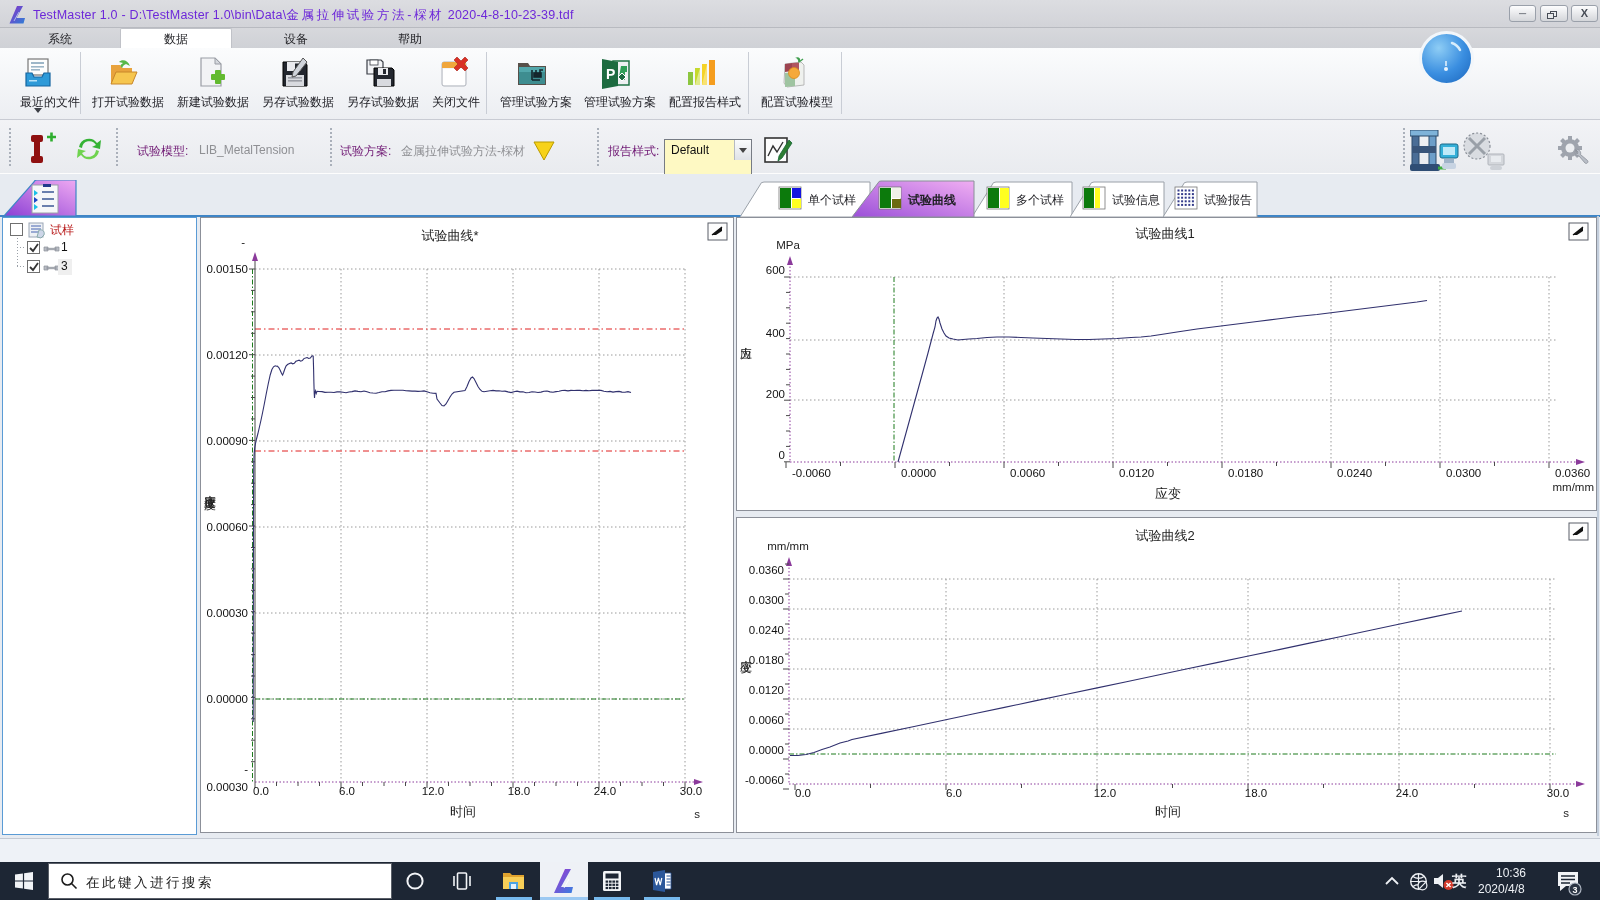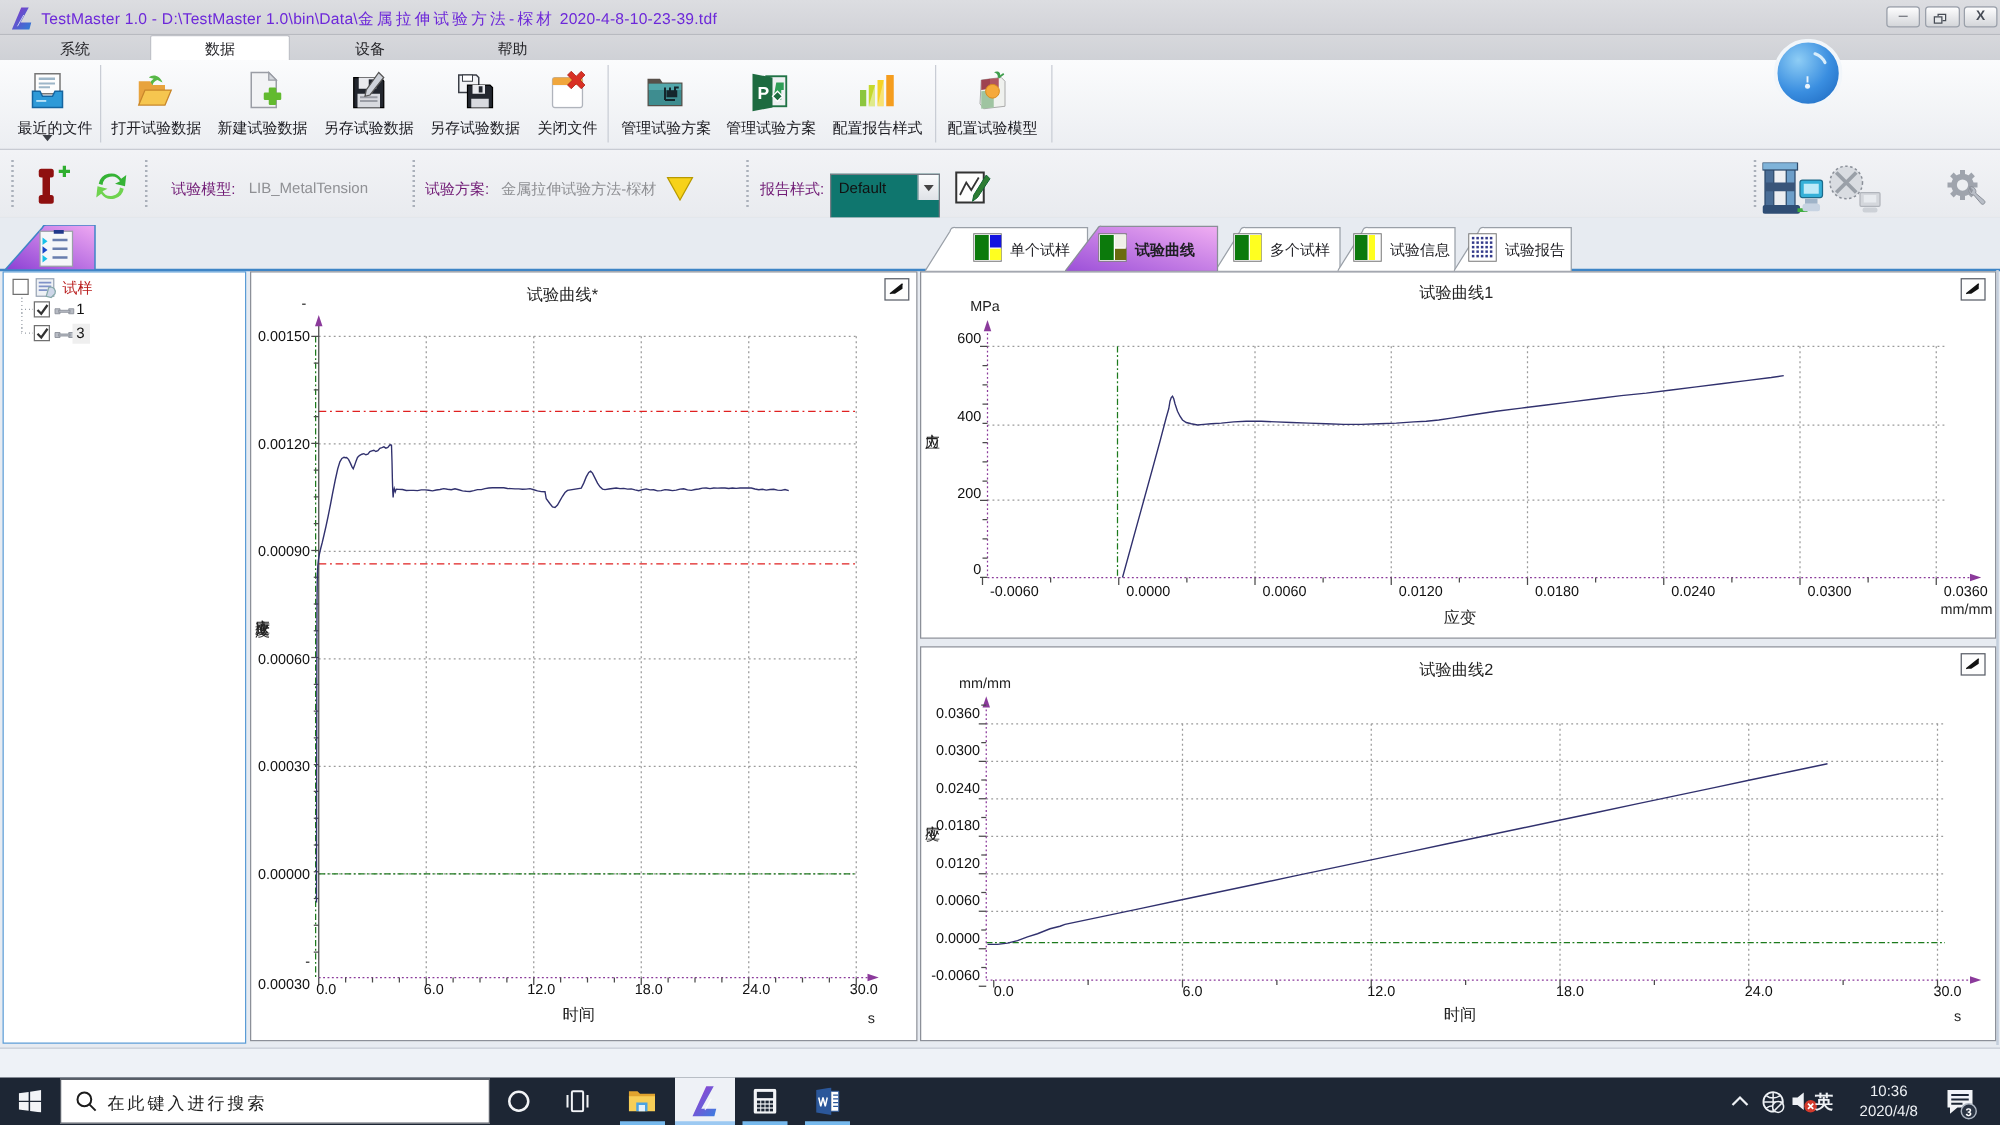--- a/index.html
+++ b/index.html
@@ -8,21 +8,21 @@
 #titlebar{left:0;top:0;width:1600px;height:28px;background:linear-gradient(#dcdde1,#d2d3d8);border-bottom:1px solid #b8bac0}
 #titletxt{left:33px;top:7px;font-size:12.5px;font-weight:normal;color:#6d28d9;letter-spacing:.2px}
 .winbtn{top:5px;width:27px;height:17px;background:linear-gradient(#fdfdfe,#d4d6da);border:1px solid #9aa0aa;border-radius:3px;color:#474c56;text-align:center;font-size:10px;line-height:15px;font-weight:bold}
 
 #menubar{left:0;top:28px;width:1600px;height:20px;background:linear-gradient(#d7d8dc,#cfd1d6)}
 .menutab{top:31px;font-size:12px;color:#26262a}
 #activetab{left:120px;top:28px;width:112px;height:20px;background:#fff;border:1px solid #c0c2c8;border-bottom:none;border-radius:2px 2px 0 0}
 
 #ribbon{left:0;top:48px;width:1600px;height:72px;background:linear-gradient(#fbfcfd,#eceef2);border-bottom:1px solid #c8cbd3}
 .rsep{top:52px;width:1px;height:62px;background:#c9cdd5}
-.rlabel{font-size:12px;color:#1c1c22;text-align:center;top:94px}
+.rlabel{font-size:12px;color:#1c1c22;text-align:right;top:94px}
 .ricon{top:56px}
 
 #toolbar2{left:0;top:120px;width:1600px;height:54px;background:linear-gradient(#f2f3f6,#e9ebef);border-bottom:1px solid #9aa0ab}
 #toolbar2b{left:0;top:173px;width:1600px;height:1px;background:#fdfdfd}
 .t2lbl{top:143px;font-size:12px;color:#701a75}
 .t2val{top:143px;font-size:12px;color:#8f9094}
 .dotsep{top:128px;width:2px;height:40px;background-image:repeating-linear-gradient(#aab0ba 0 2px,transparent 2px 4px)}
 
 #content{left:0;top:174px;width:1600px;height:664px;background:#e7ebf1}
 .panel{background:#fff;border:1px solid #8c9099}
@@ -173,21 +173,21 @@
  <path d="M24 16 A 10 10 0 0 1 6 20 L2 23 L3 14 L11 16 L7 18 A 7.5 7.5 0 0 0 21 15 Z" fill="#6fd34f"></path>
 </svg>
 <div class="abs t2lbl" style="left:137px">试验模型:</div>
 <div class="abs t2val" style="left:199px">LIB_MetalTension</div>
 <div class="abs t2lbl" style="left:340px">试验方案:</div>
 <div class="abs t2val" style="left:401px">金属拉伸试验方法-棎材</div>
 <svg class="abs" style="left:533px;top:141px" width="22" height="20" viewBox="0 0 22 20">
  <path d="M1 1 L21 1 L11 19 Z" fill="#f7d21a" stroke="#b89a00" stroke-width="1"></path>
 </svg>
 <div class="abs t2lbl" style="left:608px">报告样式:</div>
-<div class="abs" style="left:664px;top:139px;width:88px;height:36px;background:#0f766e;border:1px solid #767b84;font-size:12px;color:#111;padding:3px 0 0 6px">Default</div>
+<div class="abs" style="left:664px;top:139px;width:88px;height:36px;background:#fef9c3;border:1px solid #767b84;font-size:12px;color:#111;padding:3px 0 0 6px">Default</div>
 <div class="abs" style="left:734px;top:140px;width:17px;height:20px;background:linear-gradient(#fafbfc,#dfe2e7);border-left:1px solid #b6bac2"></div>
 <div class="abs" style="left:739px;top:148px;width:0;height:0;border:4px solid transparent;border-top:5px solid #444"></div>
 <svg class="abs" style="left:763px;top:134px" width="30" height="32" viewBox="0 0 30 32">
  <rect x="2" y="4" width="22" height="24" fill="#fdfdfd" stroke="#333" stroke-width="1.6"></rect>
  <path d="M5 22 L10 12 L14 18 L20 8" stroke="#333" stroke-width="1.4" fill="none"></path>
  <path d="M26 6 L29 9 L19 24 L15 27 L16 22 Z" fill="#2e7d32" stroke="#163" stroke-width=".8"></path>
 </svg>
 <svg class="abs" style="left:1410px;top:130px" width="50" height="42" viewBox="0 0 50 42">
  <rect x="2" y="2" width="7" height="34" fill="#4a6d96" stroke="#2d4a6b"></rect>
  <rect x="19" y="2" width="7" height="34" fill="#6d9ec9" stroke="#2d4a6b"></rect>
@@ -678,21 +678,21 @@
 <circle cx="13.5" cy="13.5" r="4.4" fill="#1d2634" stroke="#eef1f5" stroke-width="1.2"></circle>
       <path d="M10.7 16.3 L16.3 10.7" stroke="#eef1f5" stroke-width="1.2"></path>
     </svg>
 <svg class="abs" style="left:1433px;top:872px" width="22" height="19" viewBox="0 0 22 19">
 <path d="M1 6 h4 l5 -4 v14 l-5 -4 h-4 z" fill="#eef1f5"></path>
 <circle cx="15.5" cy="13" r="5" fill="#d33a2c"></circle>
       <path d="M13.4 10.9 L17.6 15.1 M17.6 10.9 L13.4 15.1" stroke="#fff" stroke-width="1.4"></path>
     </svg>
 <div class="abs" style="left:1452px;top:872px;font-size:14.5px;color:#eef1f5;font-weight:bold">英</div>
 <div class="abs tray" style="left:1478px;top:866px;width:66px;font-size:12px;text-align:center">10:36</div>
-<div class="abs tray" style="left:1478px;top:882px;width:66px;font-size:12px;text-align:center">2020/4/8</div>
+<div class="abs tray" style="left:1478px;top:882px;width:66px;font-size:12px;text-align:left">2020/4/8</div>
 <svg class="abs" style="left:1556px;top:870px" width="26" height="26" viewBox="0 0 26 26">
 <path d="M2 2 h20 v14 h-12 l-6 5 v-5 h-2 z" fill="#f2f4f7"></path>
 <g stroke="#1d2634" stroke-width="1.6">
         <path d="M5 6 h14 M5 9.5 h14 M5 13 h9"></path>
       </g>
 <circle cx="19" cy="19" r="6" fill="#2a3443" stroke="#aeb6c2" stroke-width="1.2"></circle>
 <text x="19" y="23" font-size="9" font-weight="bold" fill="#fff" text-anchor="middle" font-family="Liberation Sans">3</text>
     </svg>
 </div>
 </body></html>

